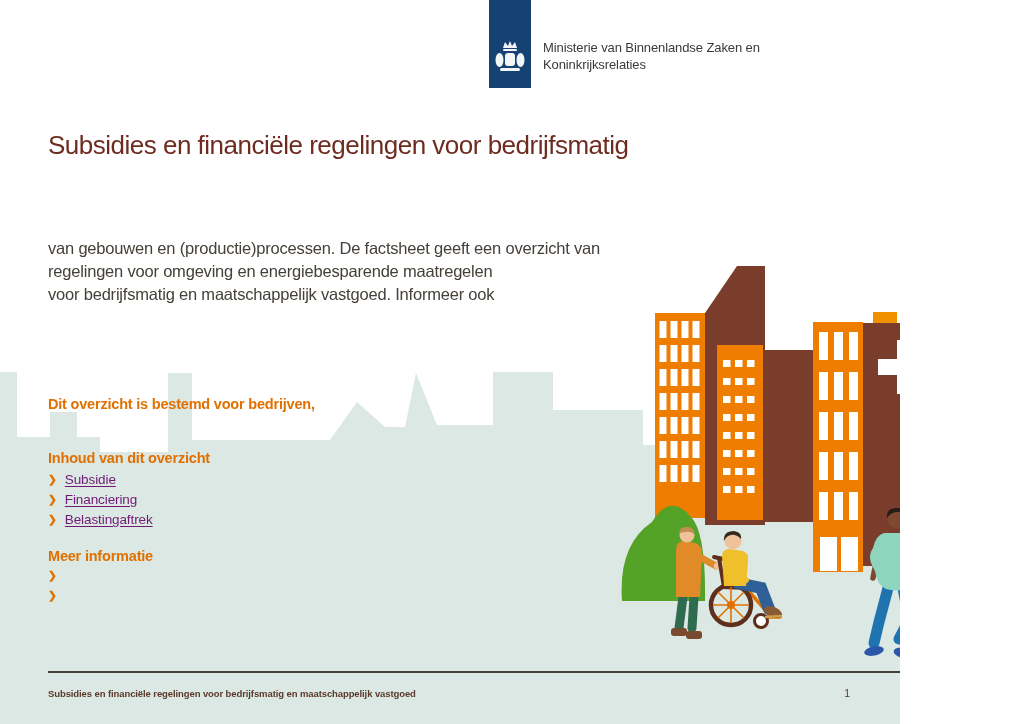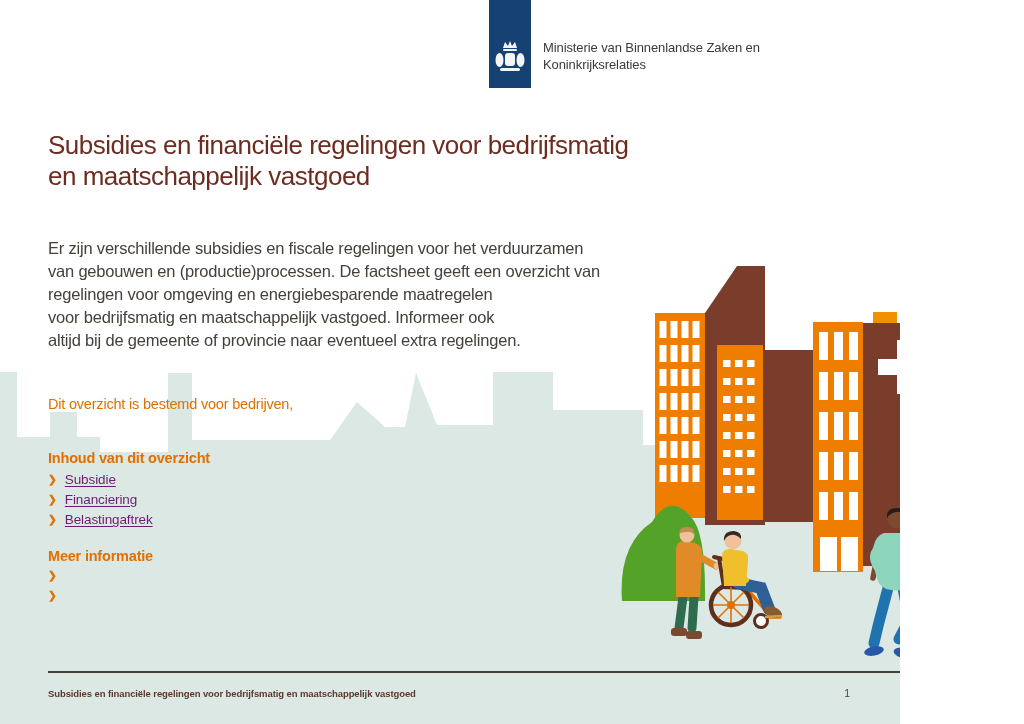--- a/index.html
+++ b/index.html
@@ -13,21 +13,21 @@
   .illustration{position:absolute;left:0;top:0;width:1024px;height:724px;pointer-events:none;}
 
   .logo-bar{position:absolute;left:489px;top:0;width:42px;height:88px;background:#154273;}
   .logo-emblem{position:absolute;left:4px;top:40px;width:34px;height:40px;}
   .ministry{position:absolute;left:543px;top:39px;color:#3a3a38;font-size:13px;line-height:17px;letter-spacing:-0.1px;}
 
   .doc-title{position:absolute;left:48px;top:130px;margin:0;color:#6e2c20;font-size:26px;line-height:31px;font-weight:400;letter-spacing:-0.5px;}
 
   .intro{position:absolute;left:48px;top:237px;color:#454039;font-size:16.5px;line-height:23px;letter-spacing:-0.2px;}
 
-  .audience{position:absolute;left:48px;top:393px;color:#e17000;font-size:14.5px;line-height:22px;font-weight:400;letter-spacing:-0.2px;}
+  .audience{position:absolute;left:48px;top:393px;color:#e17000;font-size:14.5px;line-height:22px;font-weight:700;letter-spacing:-0.2px;}
 
   .section{position:absolute;left:48px;}
   .section-contents{top:450px;text-align:center;}
   .section-moreinfo{top:548px;}
   .section h2{margin:0 0 6px 0;color:#e17000;font-size:14.5px;font-weight:700;letter-spacing:-0.2px;}
   .link-list{list-style:none;margin:0;padding:0;}
   .link-list li{display:flex;align-items:baseline;height:20px;}
   .chevron{color:#e17000;font-size:10.5px;font-weight:700;margin-right:8px;position:relative;top:-1px;}
   .doc-link{color:#701a75;font-size:13.5px;text-decoration:underline;text-underline-offset:2px;letter-spacing:-0.1px;cursor:pointer;}
 
@@ -222,29 +222,26 @@
       </g>
     </svg>
   </div>
   <div class="ministry">
     <div>Ministerie van Binnenlandse Zaken en</div>
     <div>Koninkrijksrelaties</div>
   </div>
 
   <h1 class="doc-title">
     <div>Subsidies en financiële regelingen voor bedrijfsmatig</div>
-    <div>en maatschappelijk vastgoed</div>
   </h1>
 
   <div class="intro">
-    <div>Er zijn verschillende subsidies en fiscale regelingen voor het verduurzamen</div>
     <div>van gebouwen en (productie)processen. De factsheet geeft een overzicht van</div>
     <div>regelingen voor omgeving en energiebesparende maatregelen</div>
     <div>voor bedrijfsmatig en maatschappelijk vastgoed. Informeer ook</div>
-    <div>altijd bij de gemeente of provincie naar eventueel extra regelingen.</div>
   </div>
 
   <div class="audience">
     <div>Dit overzicht is bestemd voor bedrijven,</div>
   </div>
 
   <div class="section section-contents">
     <h2>Inhoud van dit overzicht</h2>
     <ul class="link-list">
       <li>

